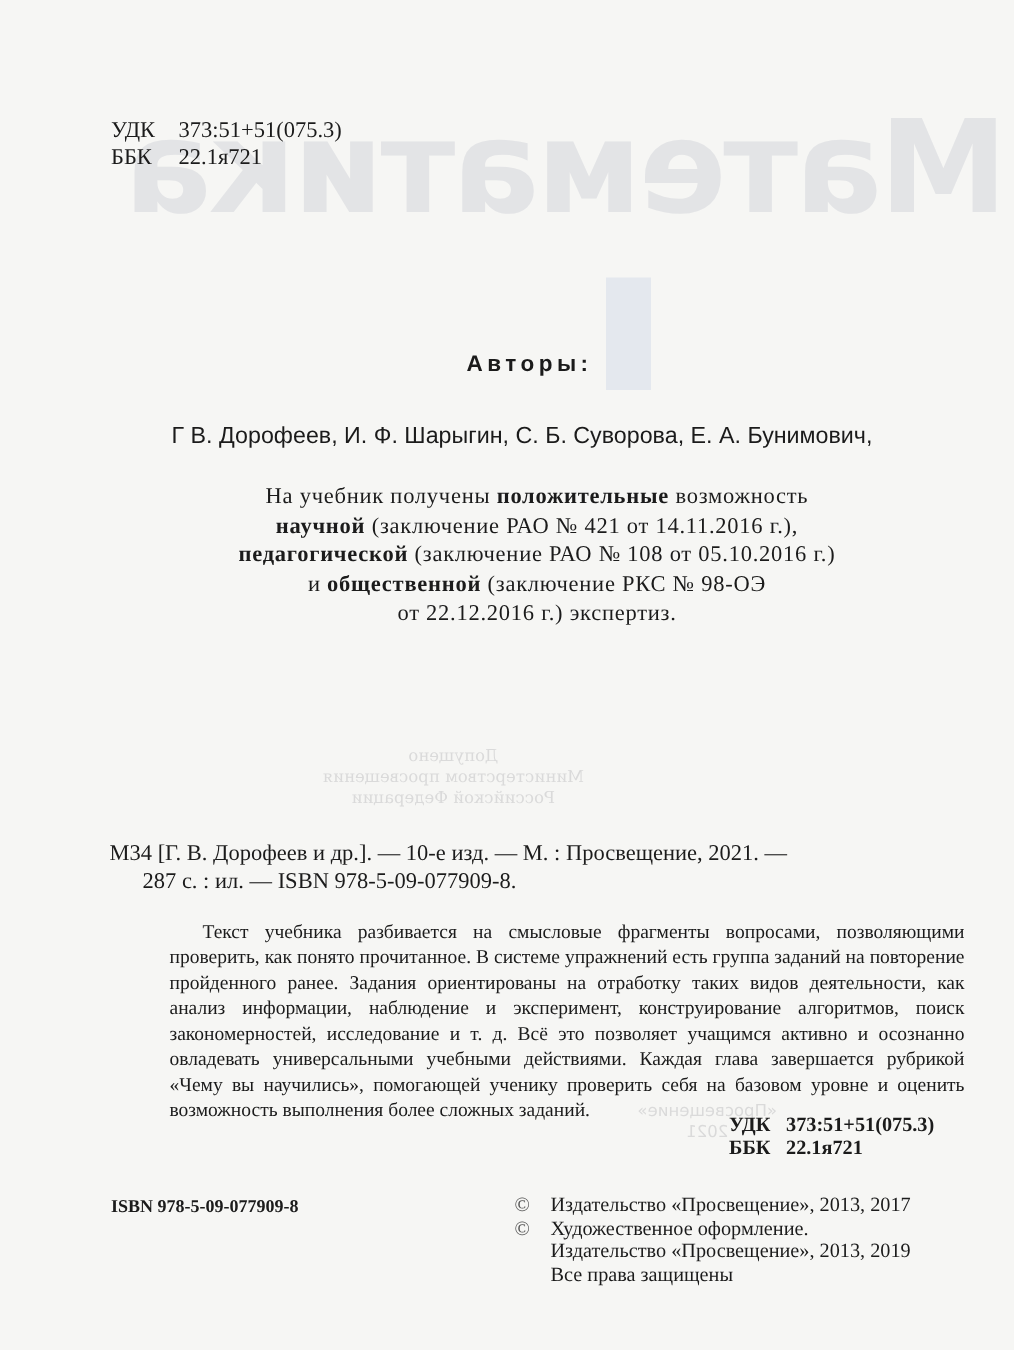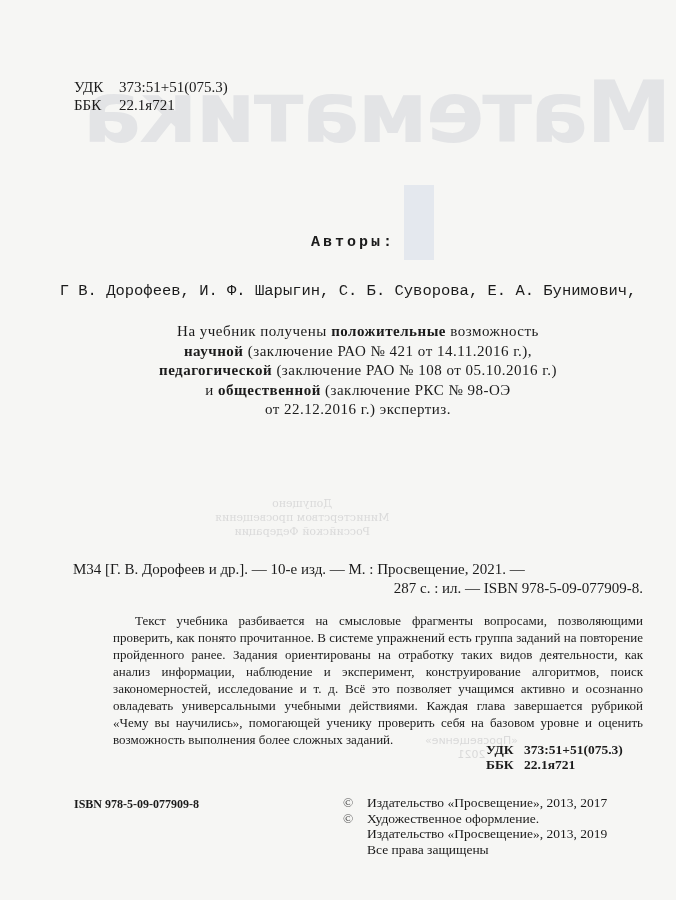--- a/index.html
+++ b/index.html
@@ -17,30 +17,30 @@
     }
     .ghost-title { left: 85px; top: 62px; font-size: 86px; transform: scaleX(-1); letter-spacing: -2px; }
     .ghost-num { left: 404px; top: 185px; width: 30px; height: 75px; background: #e4e8ee; }
     .ghost-small { left: 215px; top: 497px; font-size: 11px; line-height: 14px; text-align: center; color: #dadada; font-family: "DejaVu Serif", serif; font-weight: normal; transform: scaleX(-1); }
     .ghost-pub { left: 425px; top: 734px; font-size: 11px; line-height: 14px; color: #dadada; font-family: "DejaVu Sans", sans-serif; font-weight: normal; transform: scaleX(-1); text-align:center;}
 
     .codes { position: absolute; left: 74px; top: 78px; font-size: 15px; line-height: 18px; font-family: "Liberation Serif", serif; }
     .codes .row { display: flex; }
     .codes .k { width: 45px; }
 
-    .authors { position: absolute; left: 0; width: 676px; top: 233px; text-align: center; font-family: Liberation Mono, monospace; }
+    .authors { position: absolute; left: 0; width: 676px; top: 233px; text-align: center; font-family: Liberation Sans, sans-serif; }
     .authors .head { font-weight: bold; font-size: 15px; letter-spacing: 3px; margin-left: 30px; line-height: 20px; }
     .authors .line { font-size: 15.5px; line-height: 20px; margin-left: 20px; margin-top: 28px; }
 
     .reviews { position: absolute; left: 0; width: 676px; top: 322px; text-align: center; font-size: 15px; line-height: 19.5px; font-family: "Liberation Serif", serif; margin-left: 20px; letter-spacing: 0.5px; }
     .reviews b { font-weight: bold; margin-top: 16px; }
 
     .biblio { position: absolute; left: 73px; top: 560px; width: 570px; font-size: 15px; line-height: 19px; font-family: "Liberation Serif", serif; }
     .biblio .l1 { padding-left: 63px; }
-    .biblio .l3 { padding-left: 22px; text-align: right; }
+    .biblio .l3 { padding-left: 22px; }
 
     .annot { position: absolute; left: 113px; top: 612px; width: 530px; font-size: 13px; line-height: 17px; font-family: "Liberation Serif", serif; text-align: justify; }
 
     .codes2 { position: absolute; left: 486px; top: 742px; font-size: 13.5px; line-height: 15px; font-family: "Liberation Serif", serif; font-weight: bold; }
     .codes2 .k { display: inline-block; width: 38px; }
 
     .isbn { position: absolute; left: 74px; top: 797px; font-size: 12px; font-weight: bold; font-family: "Liberation Serif", serif; }
 
     .copyright { position: absolute; left: 343px; top: 795px; font-size: 13.5px; line-height: 15.5px; font-family: "Liberation Serif", serif; }
     .copyright .row { display: flex; }

